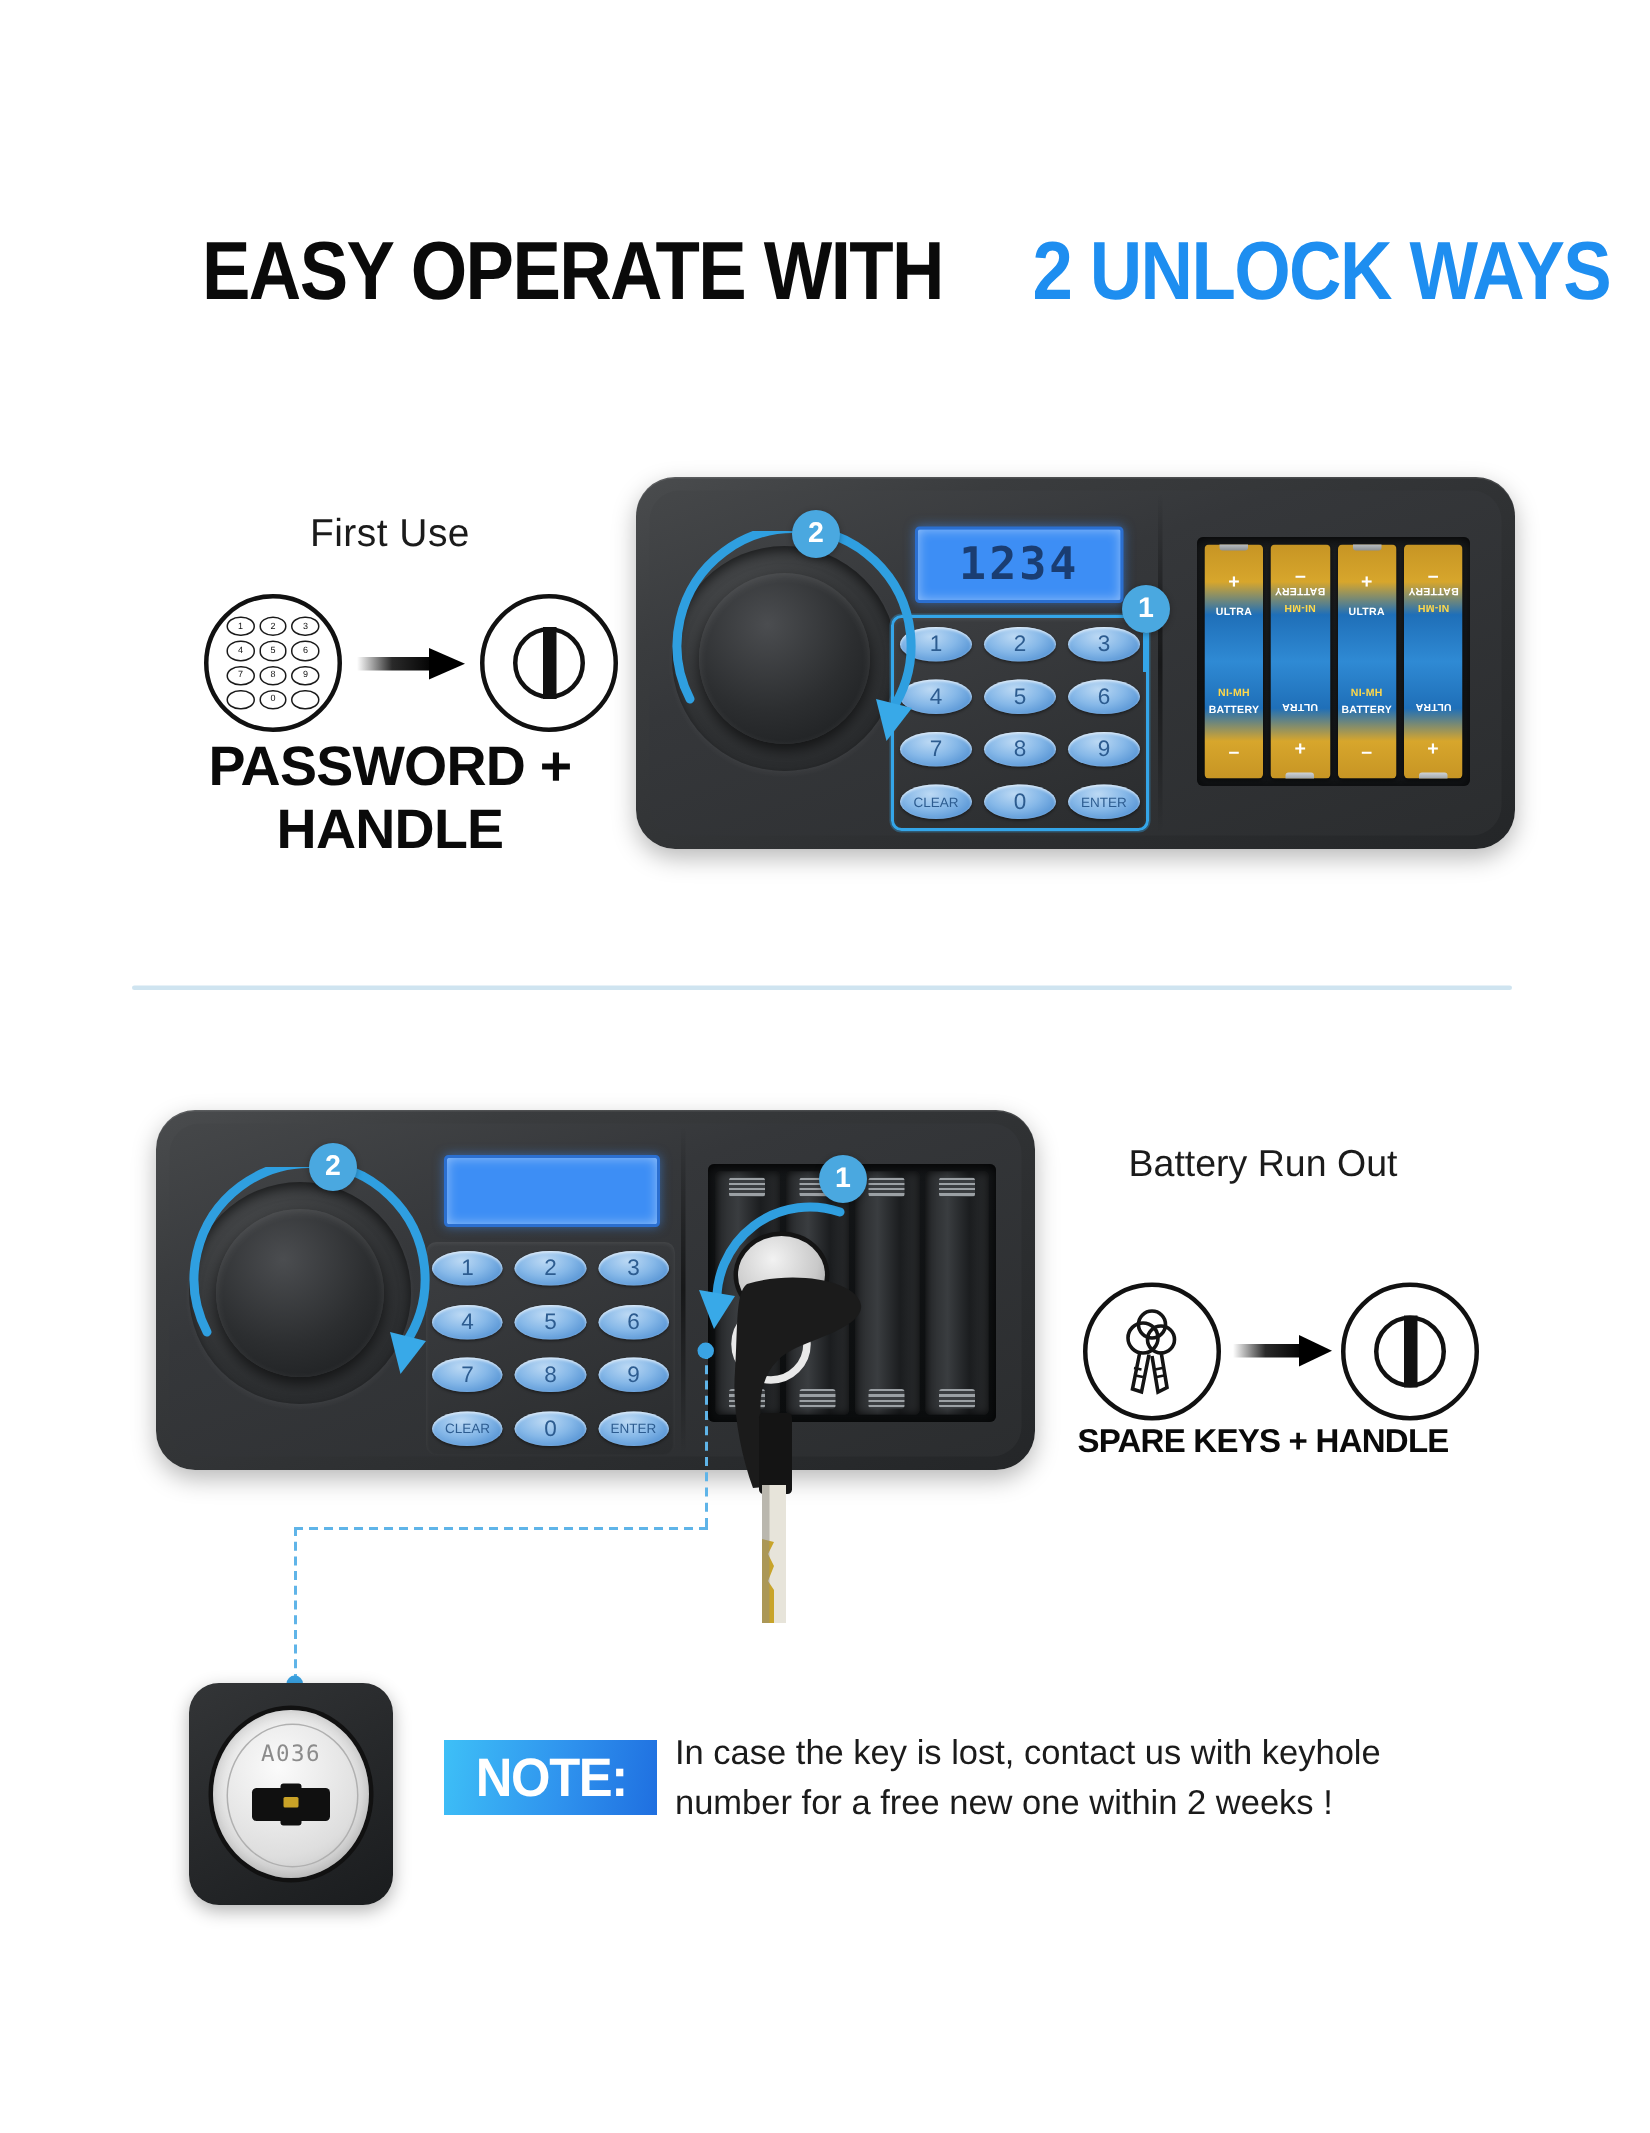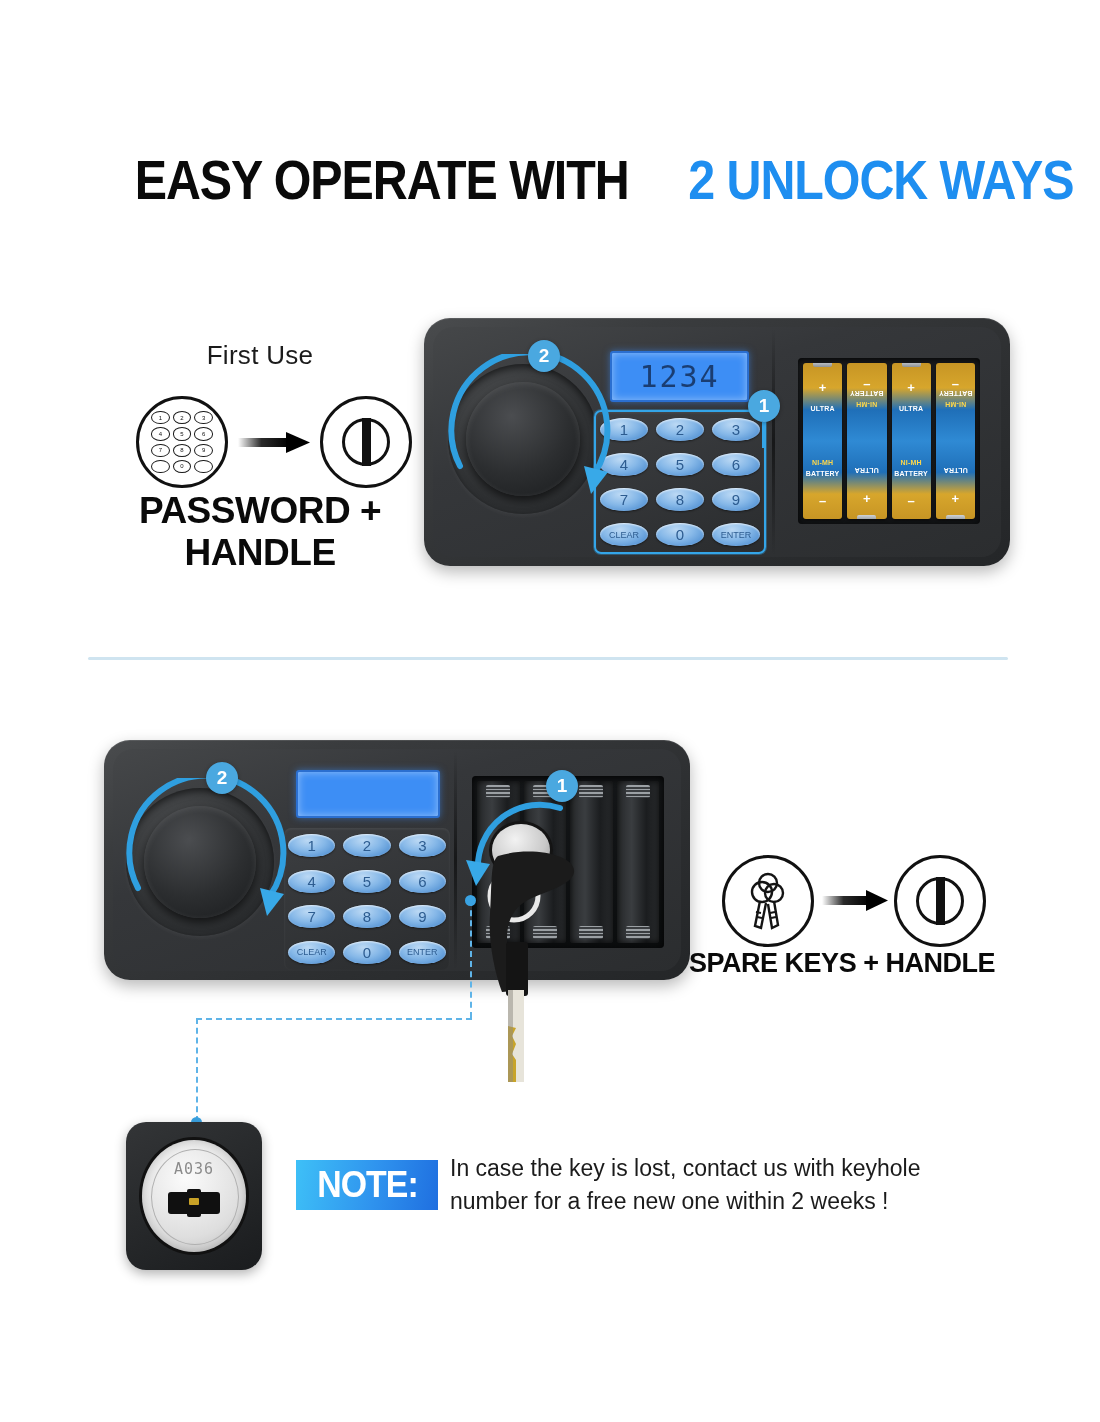--- a/index.html
+++ b/index.html
@@ -63,21 +63,21 @@
          background:radial-gradient(circle at 40% 30%,#4b4d50,#2c2e30 55%,#191b1d 100%);
          box-shadow:inset 0 2px 6px rgba(255,255,255,.12), 0 4px 9px rgba(0,0,0,.6);}
   .knob:after{content:"";position:absolute;left:50%;top:7%;bottom:7%;
          background:linear-gradient(90deg,#0e1011,#2a2c2e 45%,#0c0e0f);
          border-radius:4px;box-shadow:0 0 4px rgba(0,0,0,.7);}
 
   
   .lcd{position:absolute;background:#3d8ef5;border:2px solid #2b6fd0;border-radius:3px;
        box-shadow:inset 0 0 8px rgba(255,255,255,.45),0 0 7px rgba(60,140,245,.55);
        display:flex;align-items:center;justify-content:center;}
-  .lcd-digits{font-family:"DejaVu Sans Mono",monospace;font-weight:normal;color:#14305c;
+  .lcd-digits{font-family:"DejaVu Sans Mono",monospace;font-weight:bold;color:#14305c;
        letter-spacing:2px;opacity:.85;}
 
   
   .keypad{position:absolute;border-radius:7px;
        background:linear-gradient(160deg,#3c3e41,#2a2c2e);
        box-shadow:inset 0 1px 3px rgba(255,255,255,.08);
        display:grid;grid-template-columns:repeat(3,1fr);grid-template-rows:repeat(4,1fr);}
   .keypad.hl{border:2px solid #34a5e8;box-shadow:0 0 0 1px rgba(52,165,232,.35),
        inset 0 1px 3px rgba(255,255,255,.08);}
   .key{display:flex;align-items:center;justify-content:center;}
@@ -133,21 +133,21 @@
   
   .curve-arrow{position:absolute;z-index:6;pointer-events:none;}
 
   
   #sec2-caption{position:absolute;left:672px;top:760px;width:340px;text-align:center;
        font-size:25px;line-height:1.32;color:#1b1b1b;}
   #keys-circle{left:722px;top:855px;width:92px;height:92px;}
   #handle-circle-2{left:894px;top:855px;width:92px;height:92px;}
   #arrow-2{left:822px;top:888px;width:66px;height:24px;}
   #spare-keys-text{position:absolute;left:660px;top:948px;width:364px;text-align:center;
-       font-size:27px;font-weight:bold;letter-spacing:-.5px;color:#0a0a0a;}
+       font-size:22px;font-weight:bold;letter-spacing:-.5px;color:#0a0a0a;}
 
   
   #keyhole-closeup{position:absolute;left:126px;top:1122px;width:136px;height:148px;
        border-radius:20px;background:linear-gradient(150deg,#333537,#1a1c1e);
        box-shadow:0 4px 12px rgba(0,0,0,.3);}
   #keyhole-ring{position:absolute;left:50%;top:50%;width:104px;height:112px;
        margin-left:-52px;margin-top:-56px;border-radius:50%;
        background:radial-gradient(circle at 42% 34%,#fbfbfb,#dedede 62%,#b9b9b9 100%);
        box-shadow:0 0 0 3px #111, inset 0 0 10px rgba(0,0,0,.18);}
   #keyhole-inner{position:absolute;left:50%;top:50%;width:86px;height:94px;
@@ -410,20 +410,21 @@
     <circle cx="46" cy="66" r="24" fill="none" stroke="#e9e9e9" stroke-width="5"></circle>
     <path d="M30 26 C62 16 104 24 106 40 C108 54 76 62 60 70 C44 78 36 96 40 120
              C43 138 50 150 56 160 L34 162 C26 140 20 110 22 84 C24 56 22 32 30 26 Z" fill="#1b1b1b"></path>
     <rect x="38" y="112" width="22" height="54" rx="3" fill="#141414"></rect>
     <rect x="40" y="160" width="16" height="92" fill="#e7e4da"></rect>
     <path d="M40 196 L40 252 L48 252 L48 230 L44 224 L48 214 L44 206 L48 198 Z" fill="#c8a42a"></path>
     <rect x="40" y="160" width="5" height="92" fill="#8d8a82" opacity=".5"></rect>
   </svg>
 
   <div id="sec2-caption">
+    <div>Battery Run Out</div>
   </div>
 
   <div class="icon-circle" id="keys-circle">
     <svg class="keys-svg" viewBox="0 0 58 62">
       <circle cx="29" cy="13" r="9" fill="none" stroke="#141414" stroke-width="2.4"></circle>
       <circle cx="23" cy="22" r="10" fill="none" stroke="#141414" stroke-width="2.4"></circle>
       <circle cx="35" cy="23" r="9" fill="none" stroke="#141414" stroke-width="2.4"></circle>
       <path d="M21 31 L16 56 L22 58 L27 33" fill="none" stroke="#141414" stroke-width="2.4"></path>
       <path d="M35 31 L39 55 L33 58 L29 34" fill="none" stroke="#141414" stroke-width="2.4"></path>
       <path d="M17 42 L22 43 M18 47 L23 48 M36 42 L31 43 M37 47 L32 48" stroke="#141414" stroke-width="1.8"></path>

